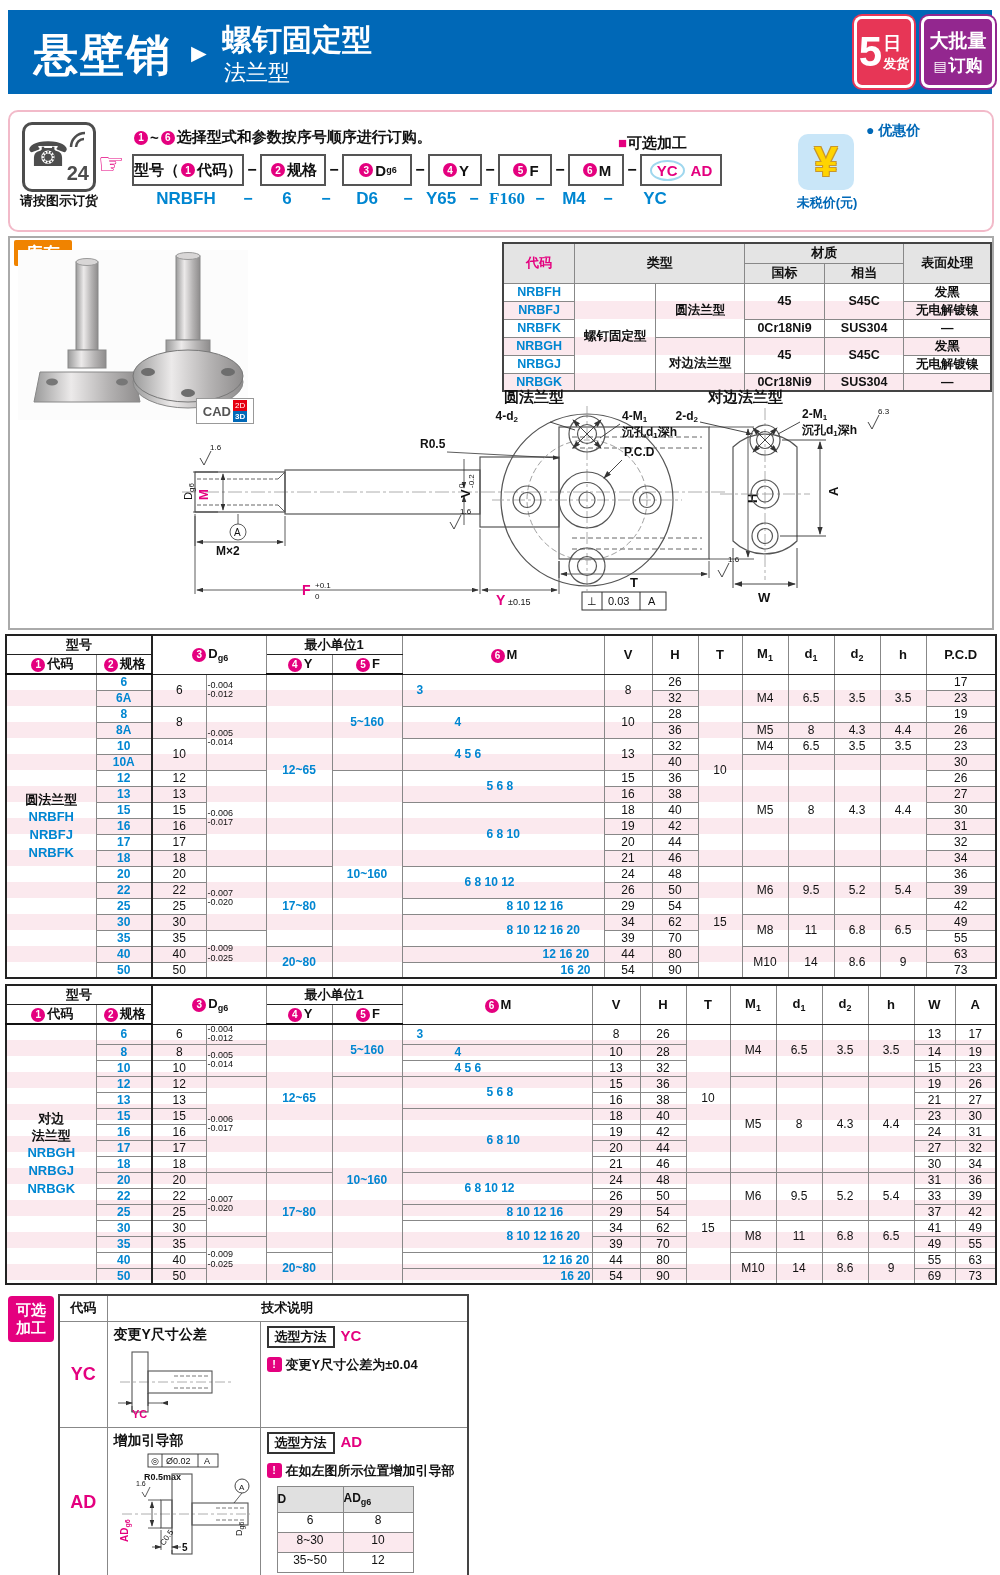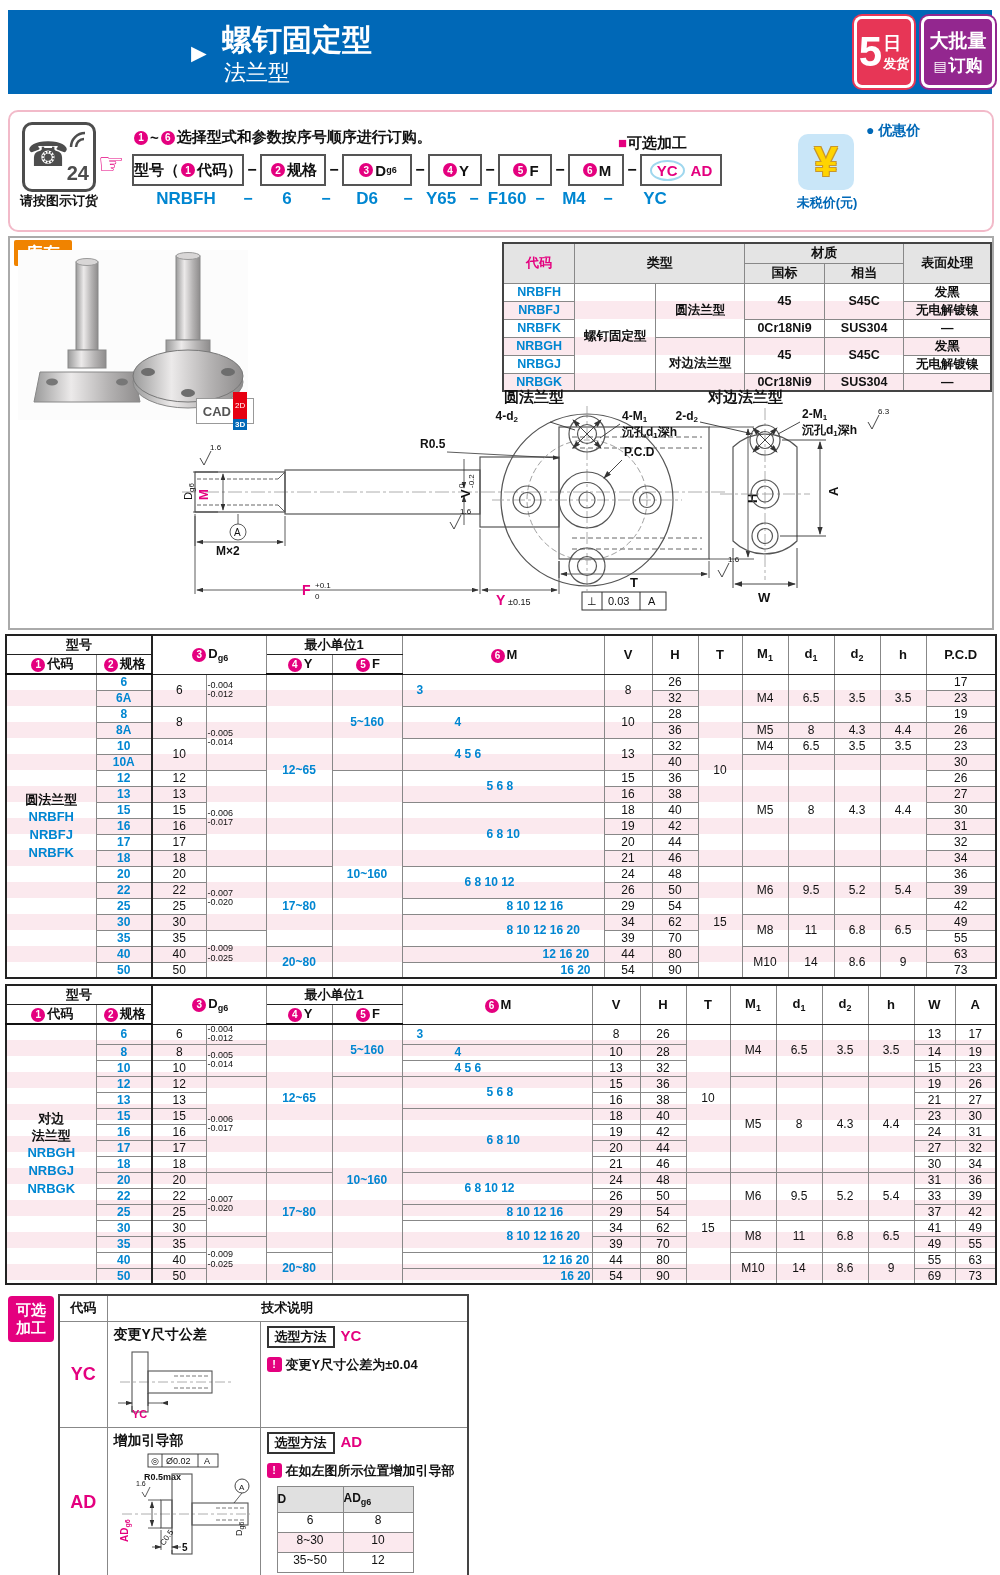--- a/index.html
+++ b/index.html
@@ -55,21 +55,21 @@
   .pricetbl-wrap{position:absolute;left:866px;top:142px;}
   
   .mainbox{position:absolute;left:8px;top:236px;width:982px;height:390px;border:2px solid #aaa;background:#fff;}
   .stock{position:absolute;left:4px;top:2px;width:58px;height:26px;background:#f08300;color:#fff;font-size:17px;
          font-weight:bold;display:flex;align-items:center;justify-content:center;border-radius:2px;}
   .photo{position:absolute;left:8px;top:12px;}
   .cadbadge{position:absolute;left:186px;top:160px;width:56px;height:24px;border:1px solid #999;background:#fff;
             display:flex;align-items:center;justify-content:center;}
   .cadbadge .cad{font-size:13px;font-weight:bold;color:#555;margin-right:2px;}
   .cadbadge .dcol{display:flex;flex-direction:column;}
-  .cadbadge .d2{background:#e60012;color:#fff;font-size:8px;font-weight:normal;padding:8px 2px;line-height:11px;}
+  .cadbadge .d2{background:#e60012;color:#fff;font-size:8px;font-weight:normal;padding:0 2px;line-height:11px;}
   .cadbadge .d3{background:#0068b7;color:#fff;font-size:8px;font-weight:bold;padding:0 2px;line-height:11px;}
   .codetbl-wrap{position:absolute;left:492px;top:4px;}
   .drawings{position:absolute;left:142px;top:150px;}
   
   table{border-collapse:collapse;table-layout:fixed;}
   td,th{border:1px solid #888;overflow:hidden;padding:0;}
   th{font-size:13px;font-weight:bold;background:#fff;}
   td{font-size:12px;text-align:center;vertical-align:middle;}
   .maintbl{border:2px solid #222;}
   .maintbl thead tr{height:19px;}
@@ -119,20 +119,21 @@
   .adtbl td{height:19px;font-size:12px;}
   .adtbl .pinkbg{background:#fbe9ee;margin-left:34px;}
   svg text{font-family:"Liberation Sans","DejaVu Sans",sans-serif;}
 </style>
 </head>
 <body>
 
 <div class="page">
 
   <div class="titlebar">
+    <span class="title-main">悬壁销</span>
     <span class="title-arrow">►</span>
     <span class="title-sub1">螺钉固定型</span>
     <span class="title-sub2">法兰型</span>
     <div class="badge5">
       <span class="big">5</span>
       <span class="col">
         <span class="d">日</span>
         <span class="s">发货</span>
       </span>
     </div>
@@ -200,21 +201,21 @@
       </div>
     <div class="slotrow exrow" id="orderExample" style="top:76px;">
         <div class="val" style="width: 108px;">NRBFH</div>
         <span class="dash">−</span>
         <div class="val" style="width: 62px;">6</div>
         <span class="dash">−</span>
         <div class="val" style="width: 66px;">D6</div>
         <span class="dash">−</span>
         <div class="val" style="width: 50px;">Y65</div>
         <span class="dash">−</span>
-        <div class="val" style="width: 50px;">F160</div>
+        <div class="val" style="width: 50px; font-family: Liberation Serif, serif;">F160</div>
         <span class="dash">−</span>
         <div class="val" style="width: 52px;">M4</div>
         <span class="dash">−</span>
         <div class="val" style="width: 78px;">YC</div>
       </div>
   </div>
 
   <div class="yenbox">
       <span>¥</span>
     </div>

